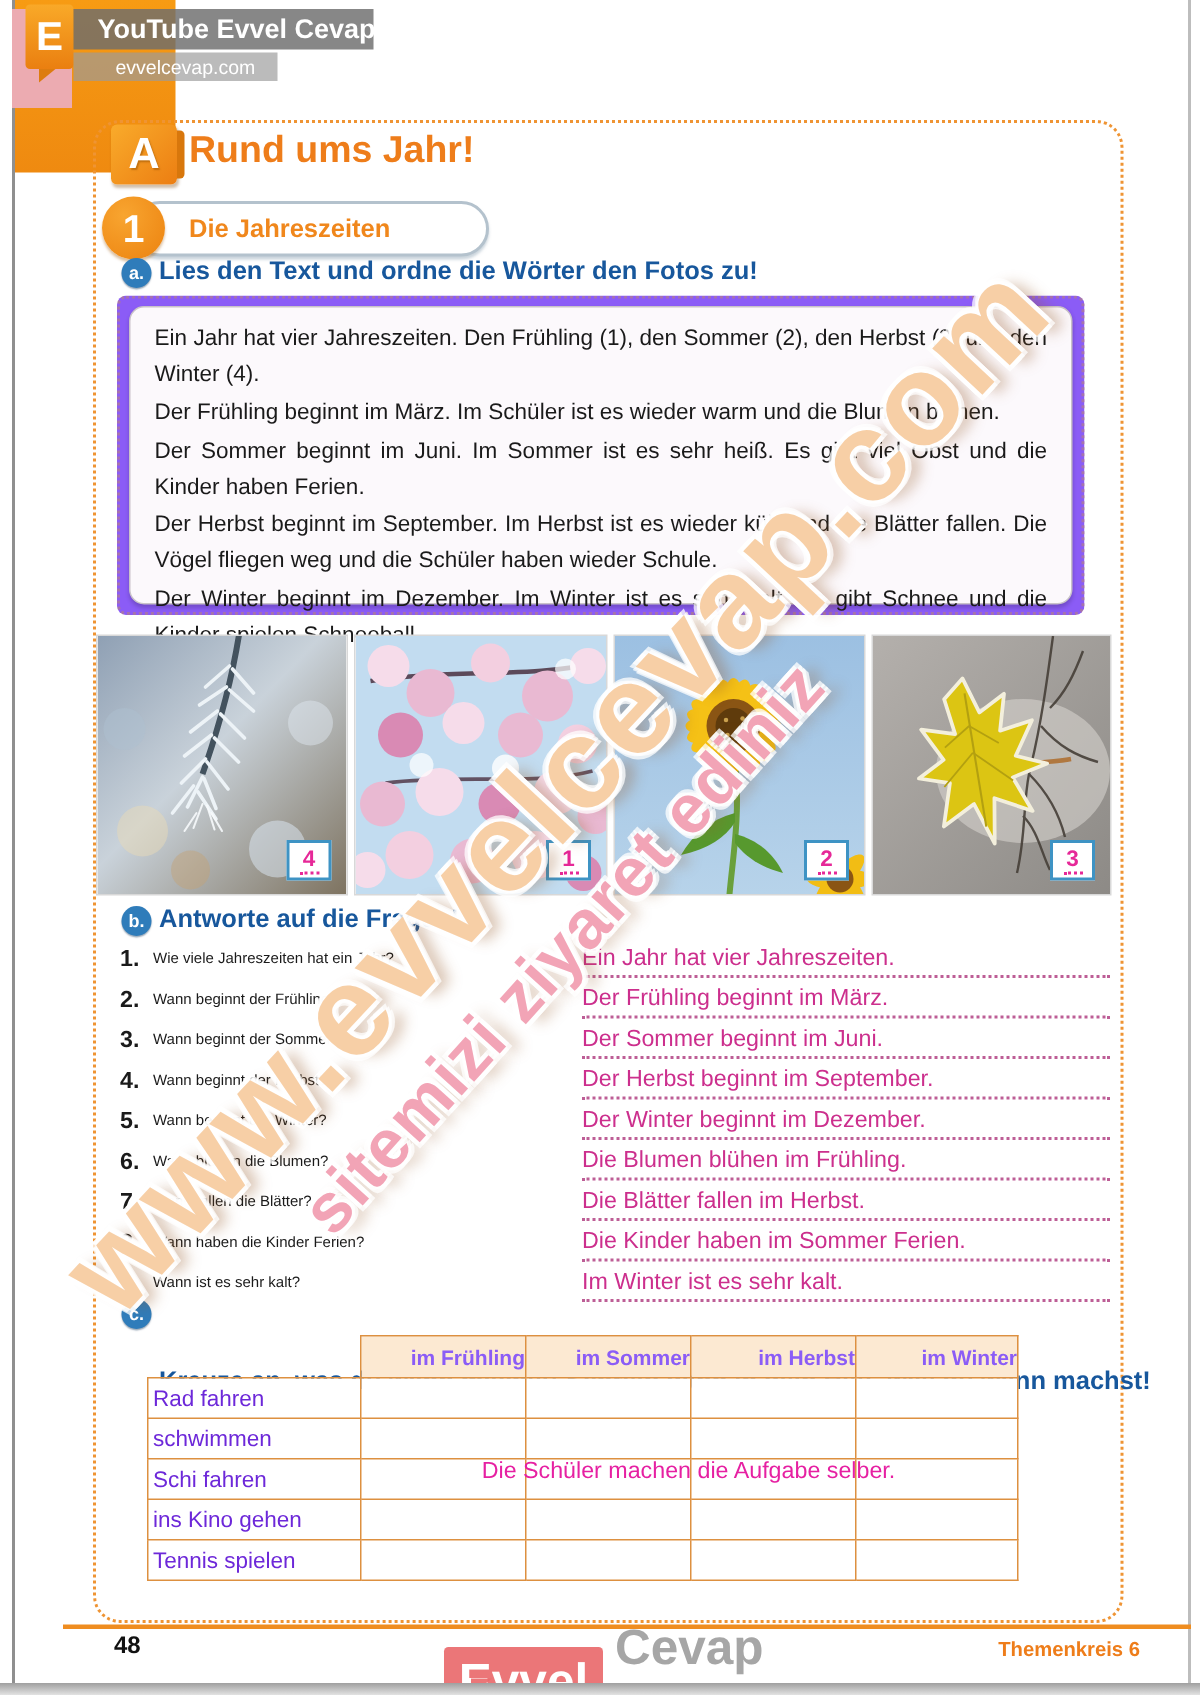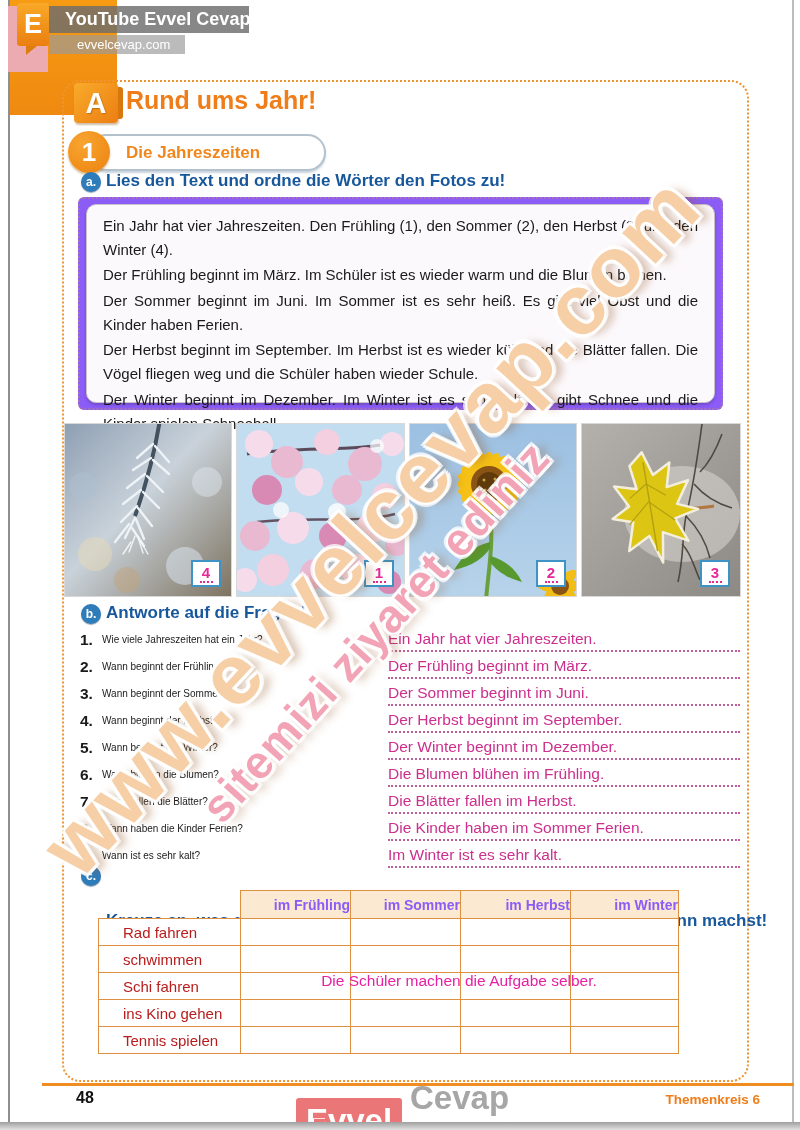--- a/index.html
+++ b/index.html
@@ -52,21 +52,21 @@
   .q-num{width:22px;font-weight:bold;font-size:15.5px;color:#1a1a1a;flex:none;}
   .q-text{width:284px;font-size:10px;color:#1a1a1a;flex:none;white-space:nowrap;}
   .answer{flex:1;margin-left:2px;border-bottom:2px dotted #bd5e96;color:#cc2f8d;font-size:15.5px;line-height:22px;height:24px;box-sizing:border-box;white-space:nowrap;}
 
   
   table.act{position:absolute;left:98px;top:890px;border-collapse:collapse;table-layout:fixed;width:580px;}
   table.act th,table.act td{border:1.5px solid #dd9040;padding:0;font-weight:normal;}
   table.act th{height:27px;background:#fce9d2;color:#8b5cf6;font-weight:bold;font-size:14px;text-align:right;}
   table.act th.empty{border:none;background:transparent;}
   table.act td{height:26px;background:#fff;}
-  table.act td.label{padding-left:24px;font-size:15px;color:#b91c1c;}
+  table.act td.label{padding-left:3px;font-size:15px;color:#6d28d9;}
   .table-note{left:249px;top:972px;width:420px;text-align:center;color:#e620a2;font-size:15.5px;white-space:nowrap;}
 
   
   .footer-line{left:42px;top:1083px;width:752px;height:3px;background:#ef8d20;}
   .page-num{left:76px;top:1089px;font-weight:bold;font-size:16px;color:#111;}
   .logo-box{left:296px;top:1098px;width:106px;height:46px;background:rgba(233,108,110,0.93);border-radius:3px;color:#fff;font-weight:bold;font-size:33px;display:flex;align-items:center;justify-content:center;}
   .logo-tail{left:314px;top:1119px;width:0;height:0;border-top:11px solid rgba(233,108,110,0.93);border-right:14px solid transparent;}
   .logo-gray{left:410px;top:1079px;font-weight:bold;font-size:33px;color:#a6a6a6;white-space:nowrap;}
   .theme-label{left:640px;top:1092px;width:120px;text-align:right;color:#ee7d1a;font-weight:bold;font-size:13.5px;white-space:nowrap;}
 

